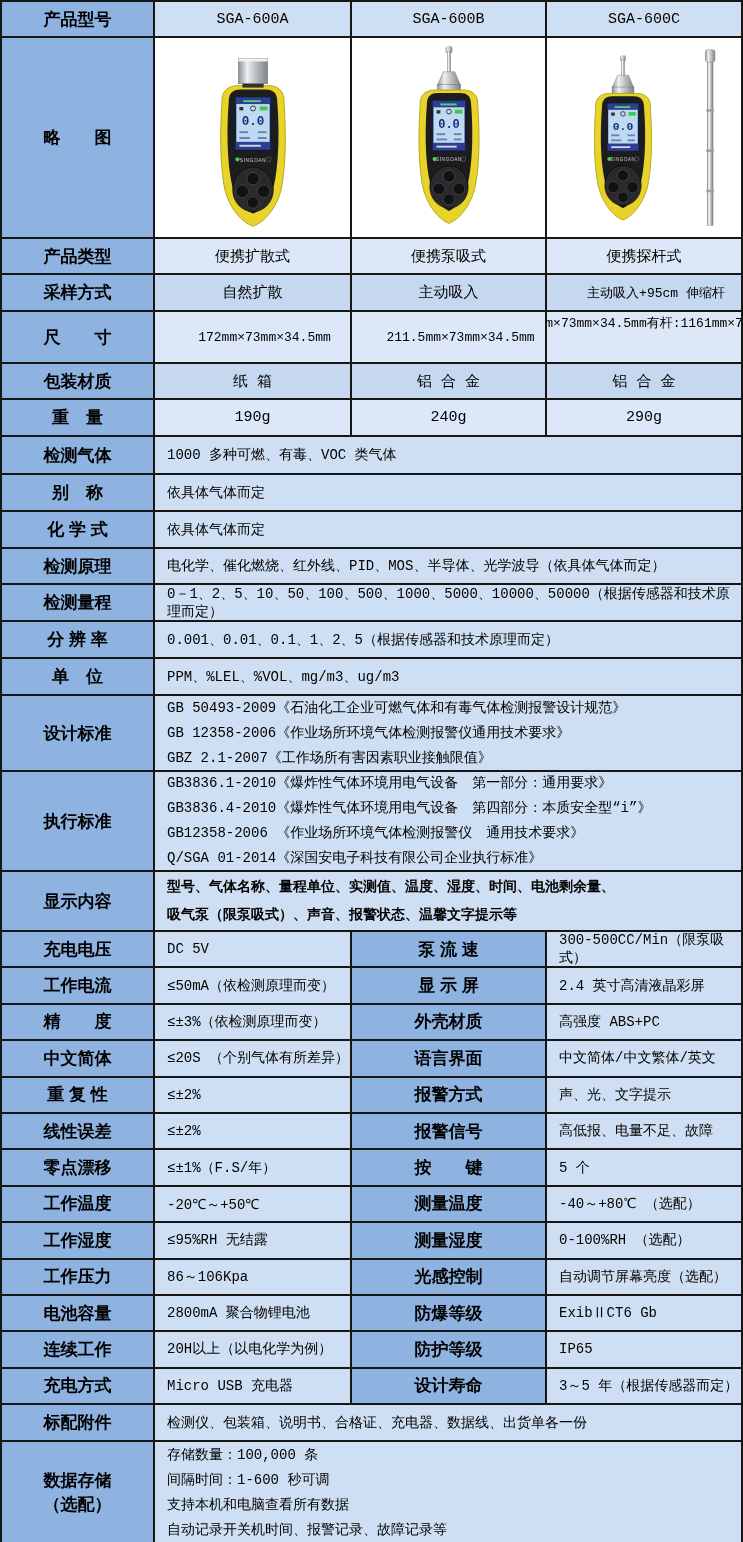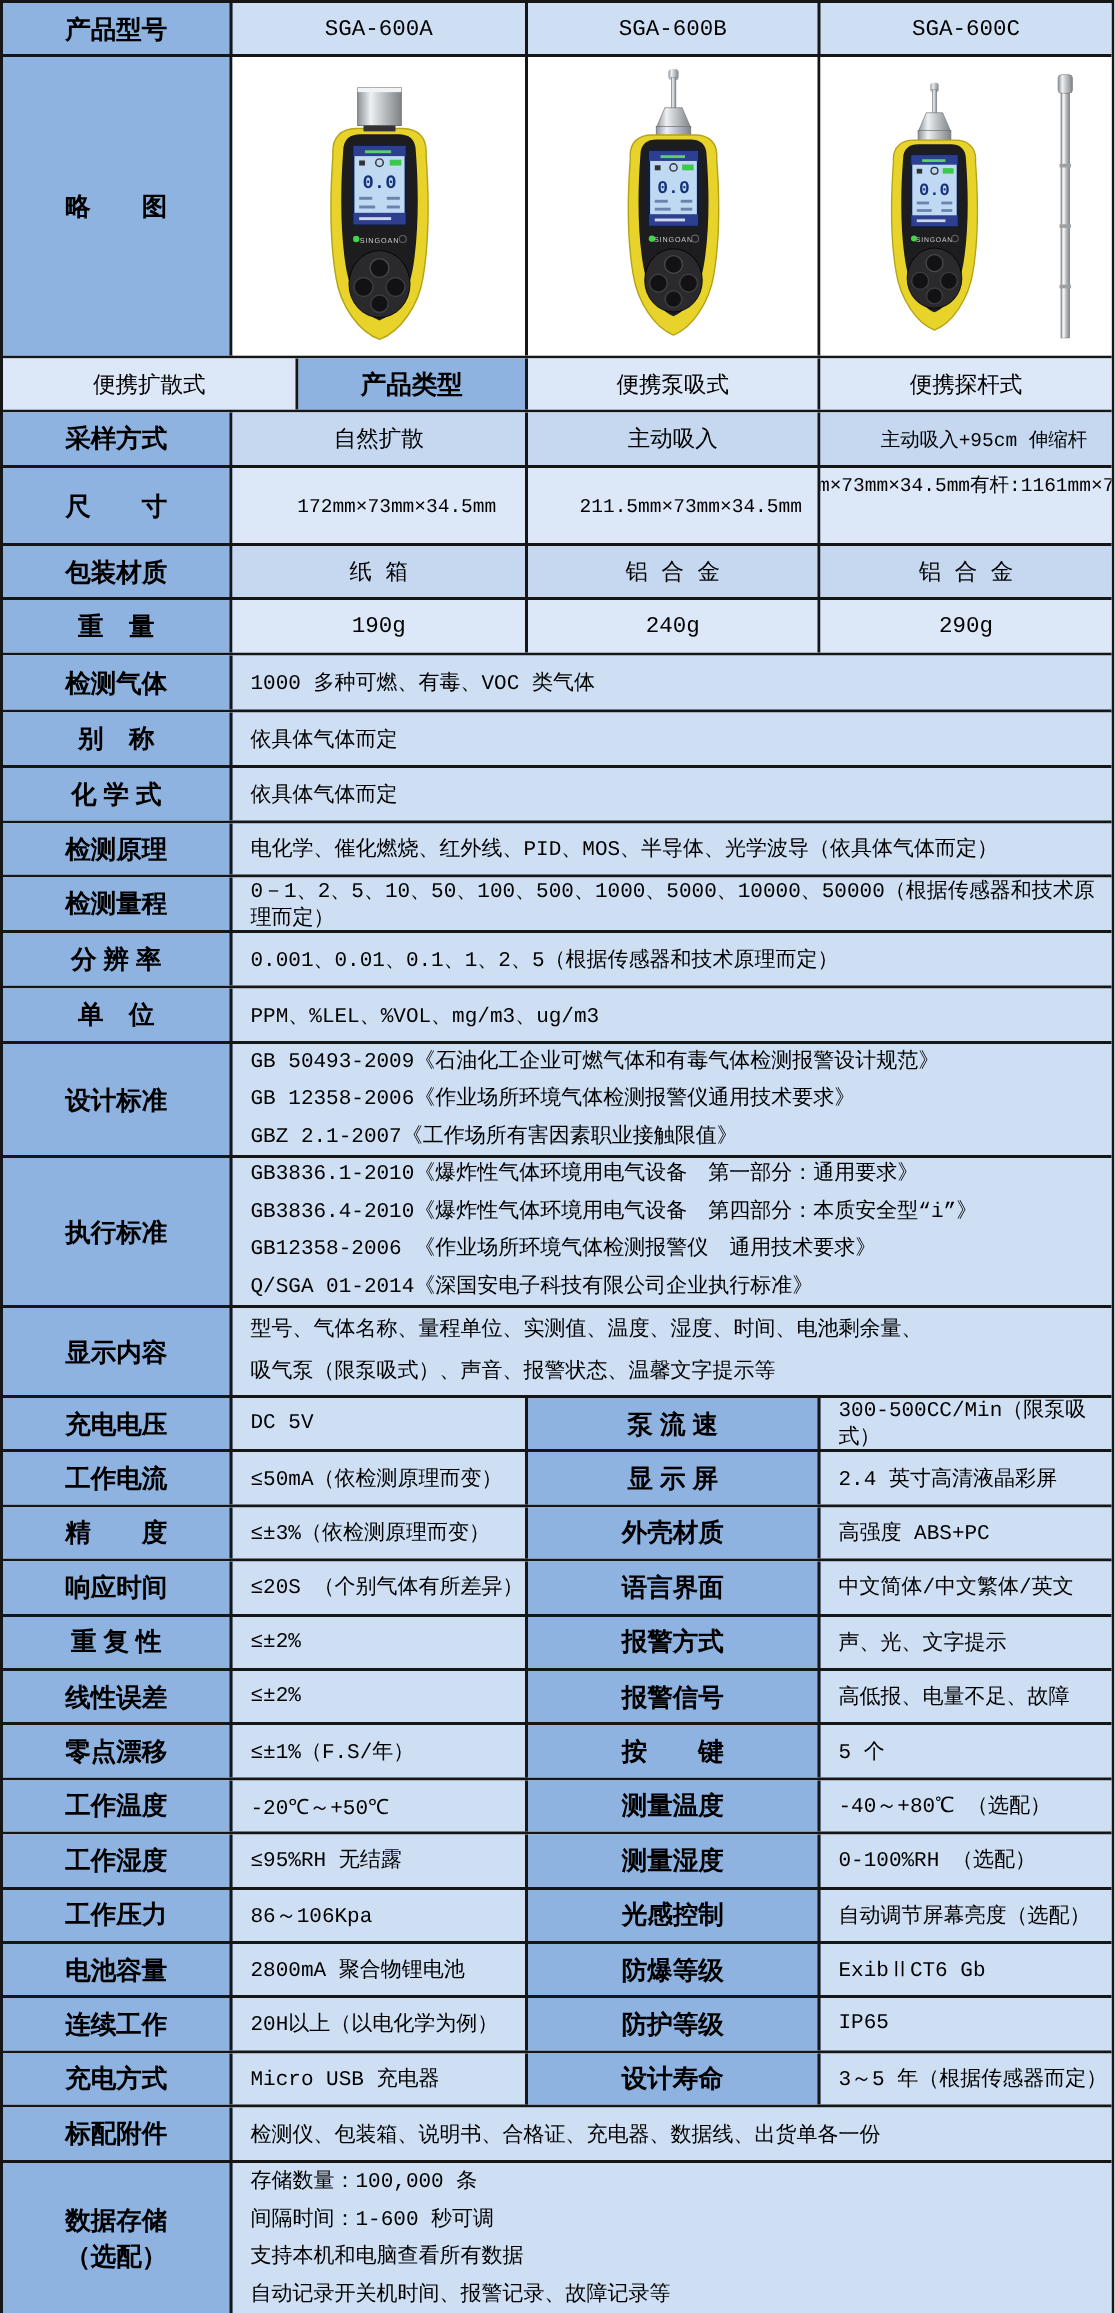--- a/index.html
+++ b/index.html
@@ -32,21 +32,21 @@
   .mc { flex: 1 1 auto; }
   .val { font-size: 15px; font-family: "Liberation Mono", "DejaVu Sans Mono", monospace; }
   .sm  { font-size: 13px; padding-left: 24px; }
   .vfull {
     flex: 1 1 auto; justify-content: flex-start; text-align: left;
     padding: 0 10px 0 12px;
     font-size: 14px; font-family: "Liberation Mono", "DejaVu Sans Mono", monospace;
   }
   .vlines { flex-direction: column; align-items: flex-start; justify-content: center; border-radius: 30px; }
   .vlines .line { line-height: 25px; white-space: nowrap; }
-  .vlines.wide .line { line-height: 28px; white-space: normal; text-align:left; }
+  .vlines.wide .line { line-height: 28px; white-space: normal; text-align:left;font-weight:bold; }
   .imgc { background: #ffffff; }
   .bgL { background: #DCE7F7; }
   .bgD { background: #C5D8F0; }
   .dlab2 {
     flex: 0 0 195px; width: 195px;
     background: #8FB3E0; font-weight: bold; font-size: 17px;
     border-right: 2px solid #161616;
     display:flex; align-items:center; justify-content:center;
   }
   .dval {
@@ -203,22 +203,22 @@
         <rect x="164" y="21" width="6" height="170" fill="url(#silC)" stroke="#6f7478" stroke-width="0.4"></rect>
         <rect x="165" y="21" width="1.6" height="170" fill="#f1f3f4" opacity="0.75"></rect>
         <rect x="163" y="70" width="8" height="2.5" fill="#9ba0a4"></rect>
         <rect x="163" y="112" width="8" height="2.5" fill="#9ba0a4"></rect>
         <rect x="163" y="154" width="8" height="2.5" fill="#9ba0a4"></rect>
       </svg>
     </div>
   </div>
 
   <div class="r h36">
+    <div class="c lab">产品类型</div>
     <div class="c m val bgL">便携扩散式</div>
-    <div class="c lab">产品类型</div>
     <div class="c m2 val bgL">便携泵吸式</div>
     <div class="c mc val bgL">便携探杆式</div>
   </div>
   <div class="r h37">
     <div class="c lab">采样方式</div>
     <div class="c m val bgD">自然扩散</div>
     <div class="c m2 val bgD">主动吸入</div>
     <div class="c mc val bgD sm">主动吸入+95cm 伸缩杆</div>
   </div>
   <div class="r h52">
@@ -308,21 +308,21 @@
     <div class="dlab2">显 示 屏</div>
     <div class="dval dval2">2.4 英寸高清液晶彩屏</div>
   </div>
   <div class="r hd">
     <div class="c lab">精　　度</div>
     <div class="dval dval1">≤±3%（依检测原理而变）</div>
     <div class="dlab2">外壳材质</div>
     <div class="dval dval2">高强度 ABS+PC</div>
   </div>
   <div class="r hd">
-    <div class="c lab">响应时间</div>
+    <div class="c lab">中文简体</div>
     <div class="dval dval1">≤20S （个别气体有所差异）</div>
     <div class="dlab2">语言界面</div>
     <div class="dval dval2">中文简体/中文繁体/英文</div>
   </div>
   <div class="r hd">
     <div class="c lab">重 复 性</div>
     <div class="dval dval1">≤±2%</div>
     <div class="dlab2">报警方式</div>
     <div class="dval dval2">声、光、文字提示</div>
   </div>

